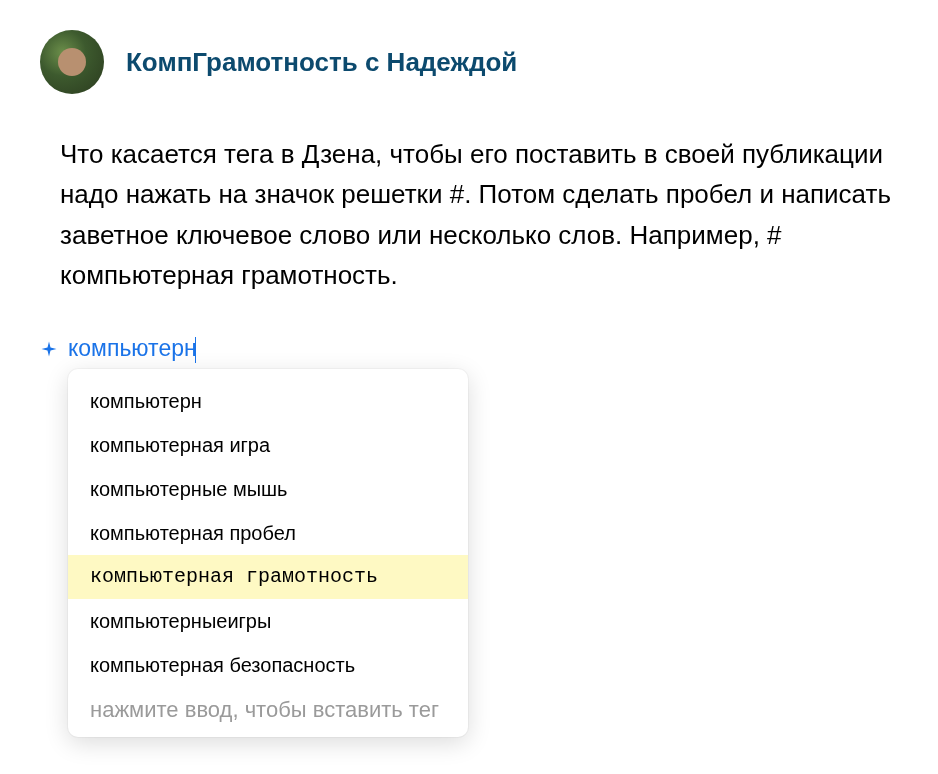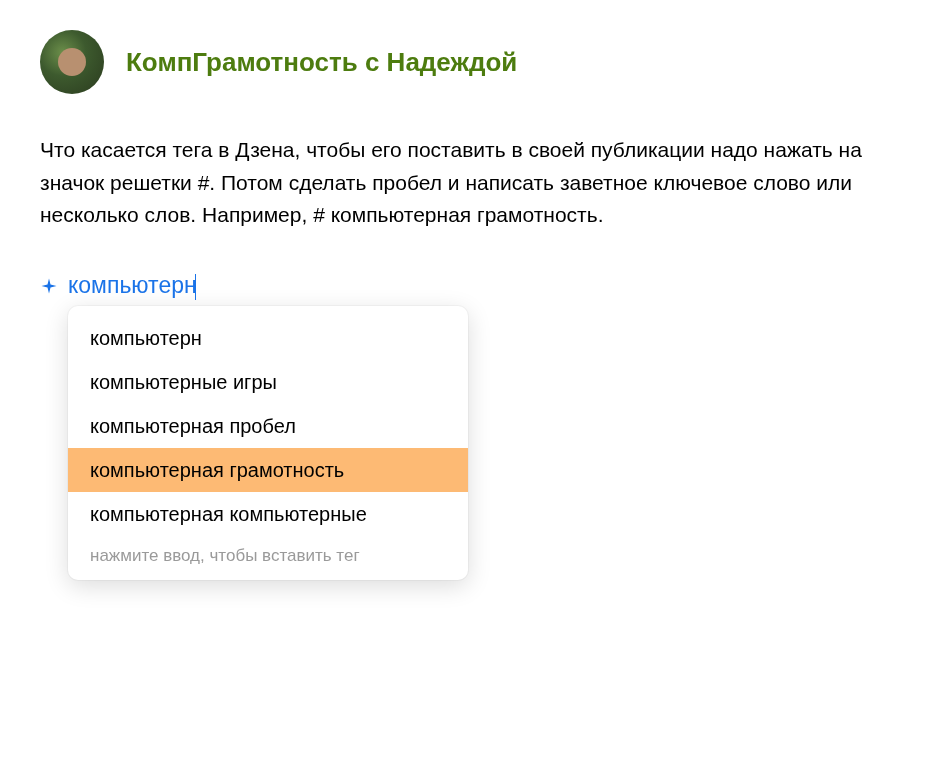--- a/index.html
+++ b/index.html
@@ -31,27 +31,28 @@
       content: "";
       position: absolute;
       top: 18px; left: 18px;
       width: 28px; height: 28px;
       background: #b89070;
       border-radius: 50%;
     }
     .author-name {
       font-size: 26px;
       font-weight: 700;
-      color: #4d7c0f;
+      color: #0c4a6e;
     }
     .body-text {
-      font-size: 21px;
+      font-size: 26px;
       line-height: 1.55;
       color: #000;
       margin-bottom: 40px;
+      margin-left: 20px;
     }
     .tag-row {
       display: flex;
       align-items: center;
       gap: 10px;
       margin-bottom: 6px;
       font-size: 23px;
       position: relative;
     }
     .sparkle-icon {
@@ -79,24 +80,25 @@
       padding: 10px 0 8px 0;
     }
     .dropdown-item {
       font-size: 20px;
       padding: 8px 22px;
       color: #000;
       cursor: pointer;
       line-height: 1.4;
     }
     .dropdown-item.highlighted {
-      background: #fdba74;
+      background: #fef9c3;
+      font-family: Liberation Mono, monospace;
     }
     .dropdown-hint {
-      font-size: 17px;
+      font-size: 22px;
       color: #9a9a9a;
       padding: 10px 22px 6px 22px;
     }
   </style>
 </head>
 <body>
 
 <div class="header">
   <div class="avatar"></div>
   <div class="author-name">КомпГрамотность с Надеждой</div>
@@ -110,18 +112,20 @@
       <path d="M12 2 L14 10 L22 12 L14 14 L12 22 L10 14 L2 12 L10 10 Z"></path>
     </svg>
   </span>
   <span style="color:#1a73e8;font-size:23px;">
     <span>компьютерн</span><span class="caret"></span>
   </span>
 </div>
 
 <div class="dropdown">
   <div class="dropdown-item">компьютерн</div>
-  <div class="dropdown-item">компьютерные игры</div>
+  <div class="dropdown-item">компьютерная игра</div>
+  <div class="dropdown-item">компьютерные мышь</div>
   <div class="dropdown-item">компьютерная пробел</div>
   <div class="dropdown-item highlighted">компьютерная грамотность</div>
-  <div class="dropdown-item">компьютерная компьютерные</div>
+  <div class="dropdown-item">компьютерныеигры</div>
+  <div class="dropdown-item">компьютерная безопасность</div>
   <div class="dropdown-hint">нажмите ввод, чтобы вставить тег</div>
 </div>
 
 </body></html>

